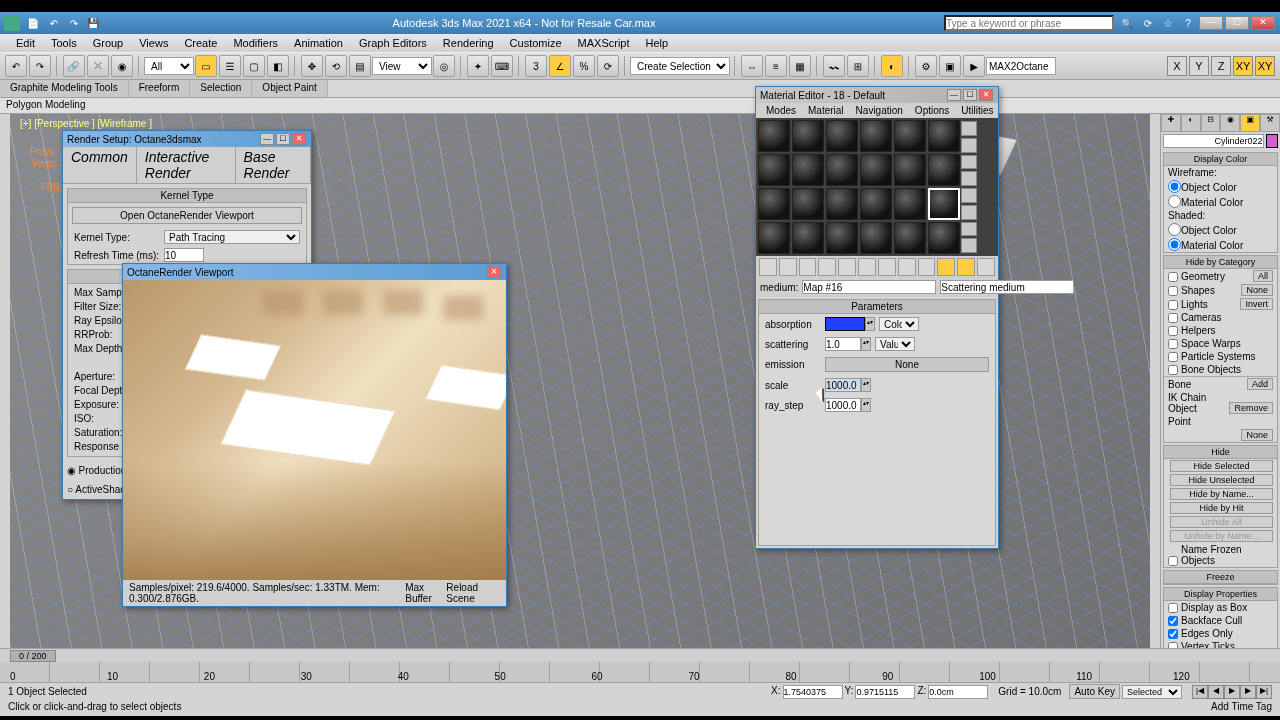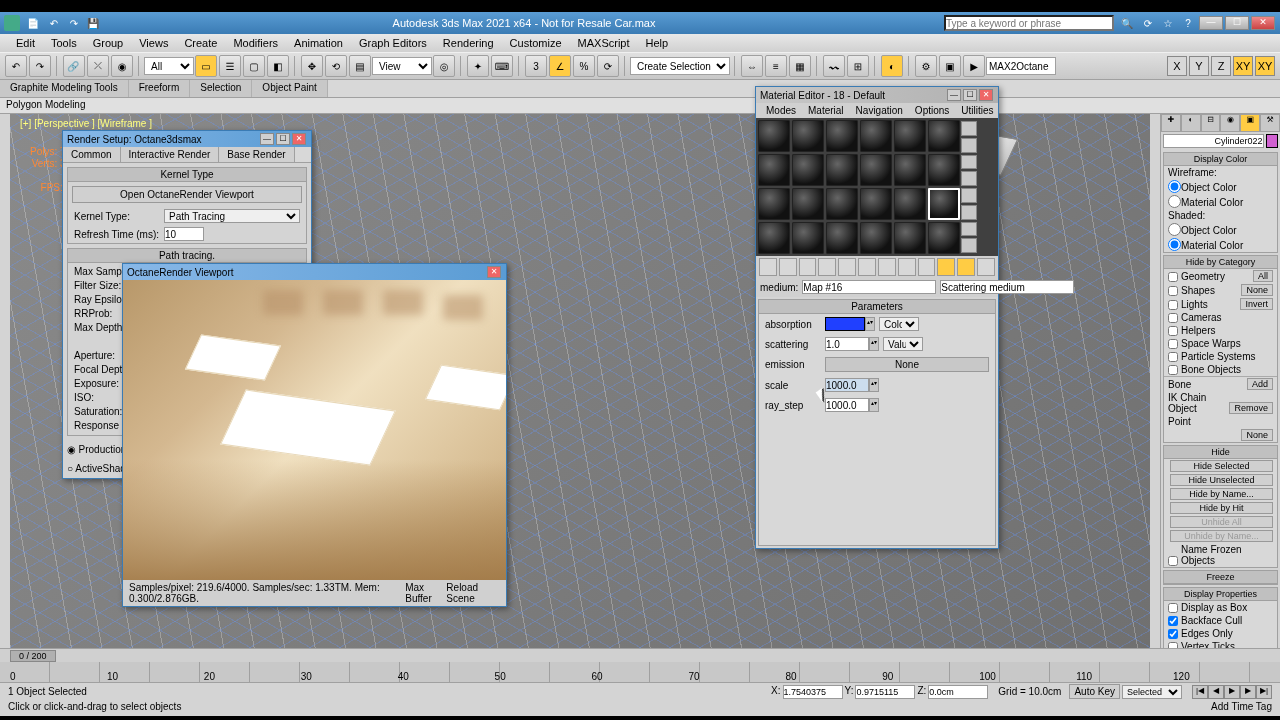--- a/index.html
+++ b/index.html
@@ -59,21 +59,21 @@
 
 
 .floatwin { position: absolute; background: #d4d4d4; border: 1px solid #3a7bb4; box-shadow: 2px 2px 6px rgba(0,0,0,0.4); }
 .floatwin .wtitle { height: 16px; background: linear-gradient(to right, #88b8e8, #5a9cd4); display: flex; align-items: center; padding: 0 4px; font-size: 10px; color: #000; }
 .floatwin .wtitle .spacer { flex: 1; }
 .floatwin .wtitle .wbtn { width: 14px; height: 12px; background: #d0d0d0; border: 1px solid #888; margin: 0 1px; font-size: 8px; text-align: center; }
 .floatwin .wtitle .wbtn.close { background: #e66; color: #fff; }
 
 .render-win { top: 130px; left: 62px; width: 250px; }
 .render-win .tabs { display: flex; background: #d8d8d8; border-bottom: 1px solid #a0a0a0; }
-.render-win .tabs .t { padding: 2px 8px; border-right: 1px solid #a0a0a0; font-size: 10px; background: #d0d0d0; }
+.render-win .tabs .t { padding: 2px 8px; border-right: 1px solid #a0a0a0; font-size: 14px; background: #d0d0d0; font-style: italic; }
 .render-win .group { margin: 4px; border: 1px solid #a0a0a0; }
 .render-win .group-title { background: #c0c0c0; text-align: center; font-size: 10px; padding: 1px; border-bottom: 1px solid #a0a0a0; }
 .render-win .group .btn-wide { display: block; margin: 4px; padding: 2px; text-align: center; background: #d0d0d0; border: 1px solid #999; font-size: 10px; }
 .render-win .group .row { display: flex; align-items: center; padding: 2px 6px; font-size: 10px; }
 .render-win .group .row label { width: 90px; }
 .render-win .group .row input, .render-win .group .row select { flex: 1; height: 14px; border: 1px solid #999; font-size: 10px; }
 .render-win .leftlabels { padding: 2px 6px; font-size: 10px; line-height: 14px; }
 .render-win .bottomtabs { display: flex; padding: 4px; }
 .render-win .bottomtabs .rb { margin-right: 8px; font-size: 10px; }
 
@@ -97,21 +97,21 @@
 .mat-win .toolrow { display: flex; padding: 2px; background: #d0d0d0; }
 .mat-win .toolrow .tb { width: 18px; height: 18px; background: #d8d8d8; border: 1px solid #999; margin: 0 1px; }
 .mat-win .toolrow .tb.hl { background: #ffcc44; }
 .mat-win .namebar { display: flex; padding: 2px; background: #d0d0d0; }
 .mat-win .namebar input { flex: 1; height: 14px; border: 1px solid #999; font-size: 10px; margin: 0 2px; }
 .mat-win .params { border: 1px solid #a0a0a0; margin: 2px; background: #d8d8d8; }
 .mat-win .params .param-title { background: #c0c0c0; text-align: center; font-size: 10px; padding: 1px; border-bottom: 1px solid #a0a0a0; }
 .mat-win .params .prow { display: flex; align-items: center; padding: 3px 6px; font-size: 10px; }
 .mat-win .params .prow label { width: 60px; }
 .mat-win .params .prow .swatch { width: 40px; height: 14px; border: 1px solid #000; }
-.mat-win .params .prow input { width: 44px; height: 14px; border: 1px solid #999; font-size: 10px; }
+.mat-win .params .prow input { width: 36px; height: 14px; border: 1px solid #999; font-size: 10px; }
 .mat-win .params .prow .spin { width: 10px; height: 14px; background: #c8c8c8; border: 1px solid #999; font-size: 6px; text-align: center; }
 .mat-win .params .prow select { width: 40px; height: 14px; border: 1px solid #999; font-size: 10px; margin-left: 4px; }
 .mat-win .params .prow .none { flex: 1; text-align: center; background: #c8c8c8; border: 1px solid #999; padding: 1px; }
 .mat-win .padding { height: 130px; }
 
 .viewcube { position: absolute; top: 10px; right: 130px; width: 60px; height: 60px; }
 .viewcube .cube { width: 40px; height: 40px; background: linear-gradient(135deg, #f0f0f0, #c0c0c0); border: 1px solid #888; transform: rotate(15deg) skew(-10deg,-5deg); margin: 10px; }
 
 .cursor { position: absolute; top: 388px; left: 818px; width: 12px; height: 16px; z-index: 999; pointer-events: none; }
 .cursor::before { content: ""; position: absolute; border-left: 8px solid #fff; border-right: 4px solid transparent; border-bottom: 12px solid transparent; transform: rotate(-35deg); filter: drop-shadow(1px 1px 0 #000); }

